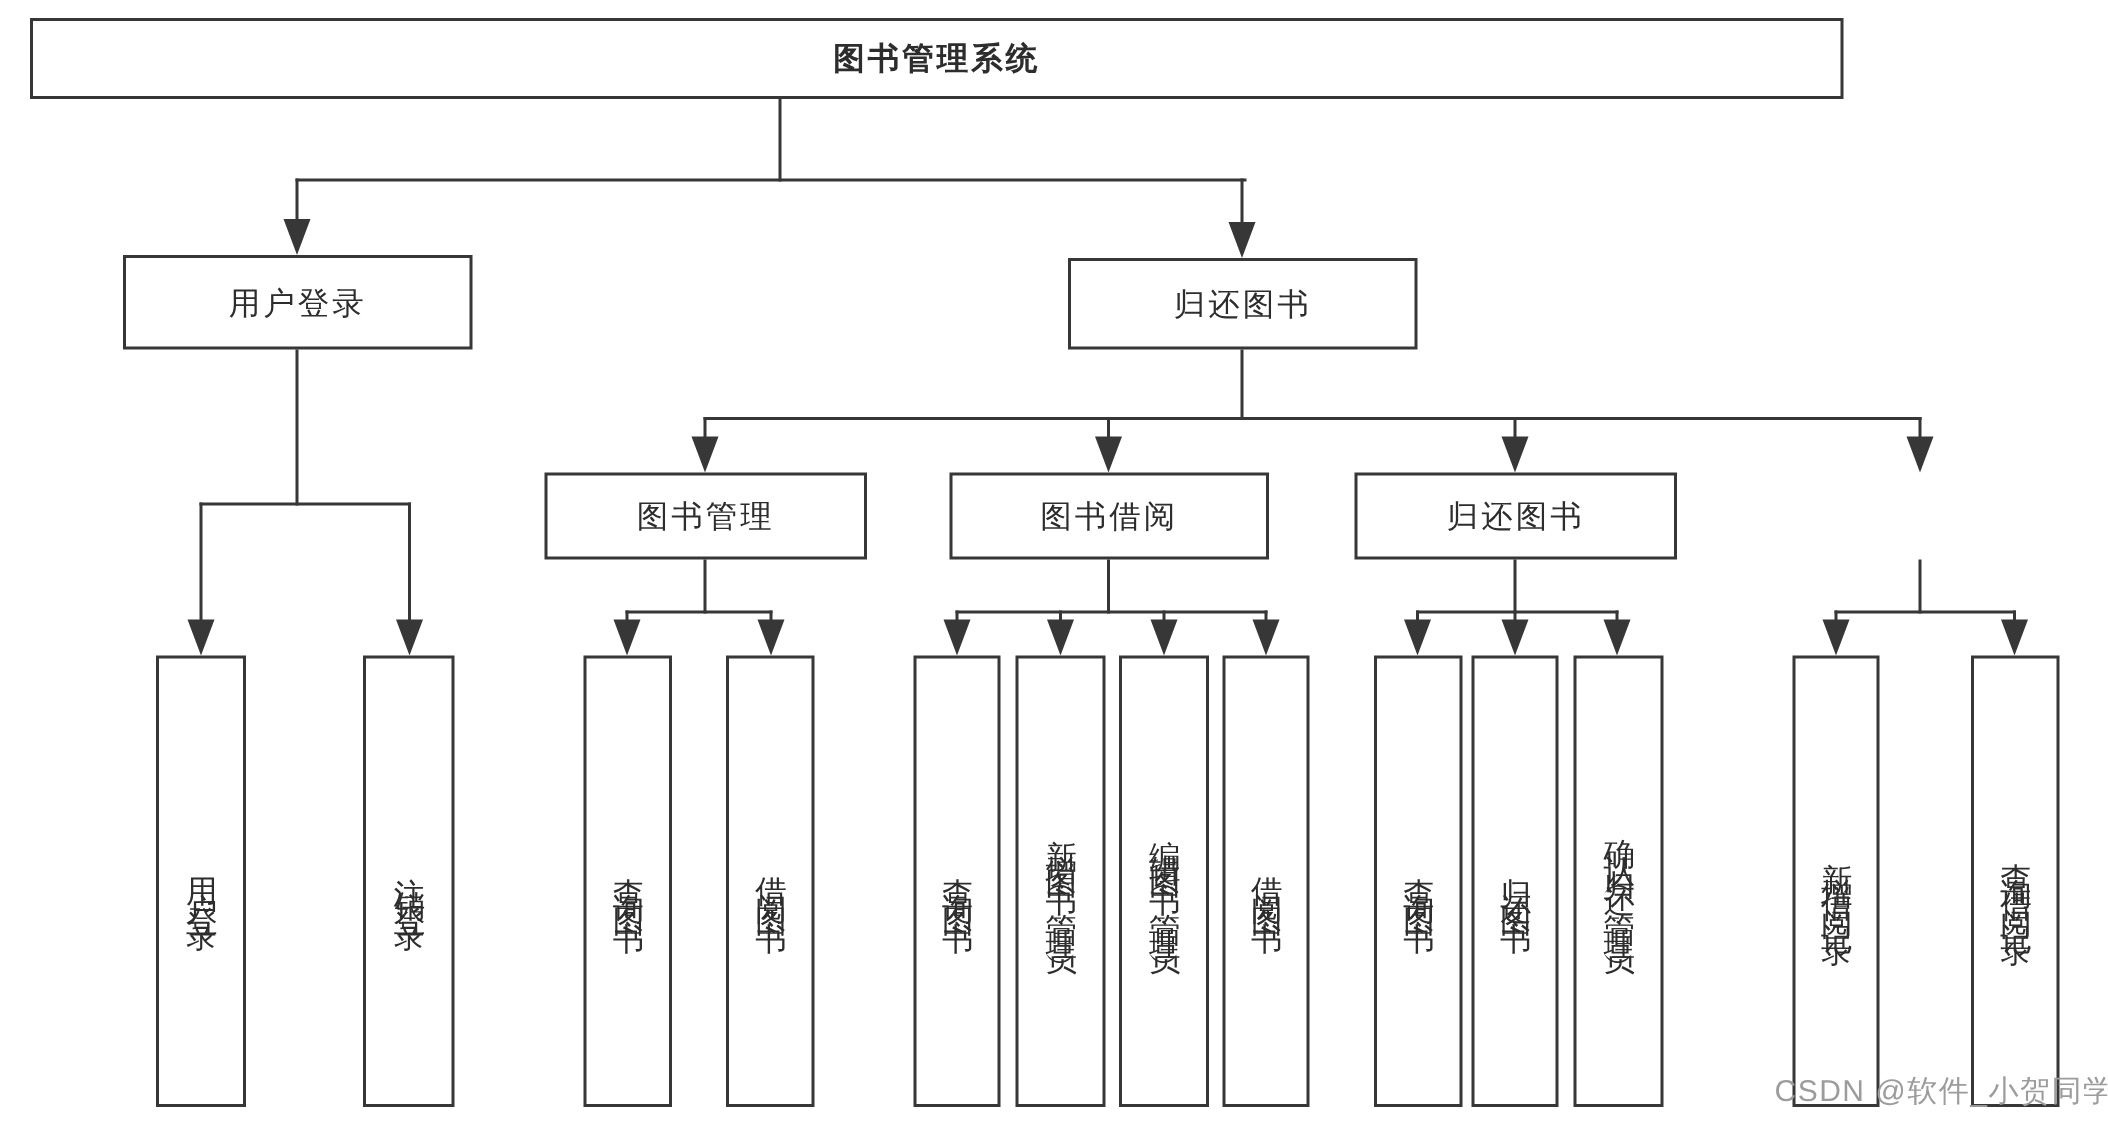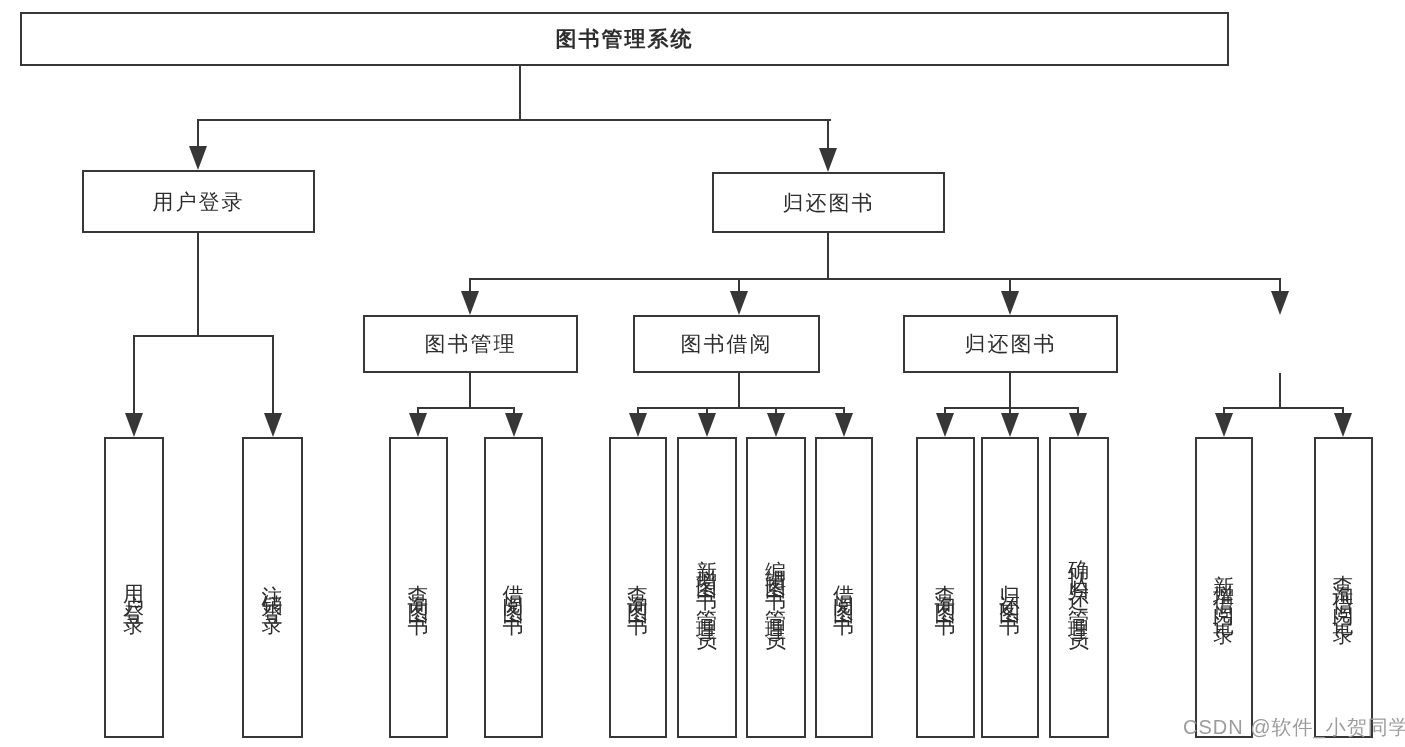--- a/index.html
+++ b/index.html
@@ -47,21 +47,21 @@
   </div>
 
   <div class="box" style="left:712px;top:172px;width:233px;height:61px;">
     <span class="lbl">归还图书</span>
   </div>
 
   <div class="box" style="left:363px;top:315px;width:215px;height:58px;">
     <span class="lbl">图书管理</span>
   </div>
 
-  <div class="box" style="left:633px;top:315px;width:187px;height:58px;">
+  <div class="box" style="left:633px;top:315px;width:213px;height:58px;">
     <span class="lbl">图书借阅</span>
   </div>
 
   <div class="box" style="left:903px;top:315px;width:215px;height:58px;">
     <span class="lbl">归还图书</span>
   </div>
 
 
   <div class="box" style="left:104px;top:437px;width:60px;height:301px;">
     <span class="vlbl">用户登录</span>

